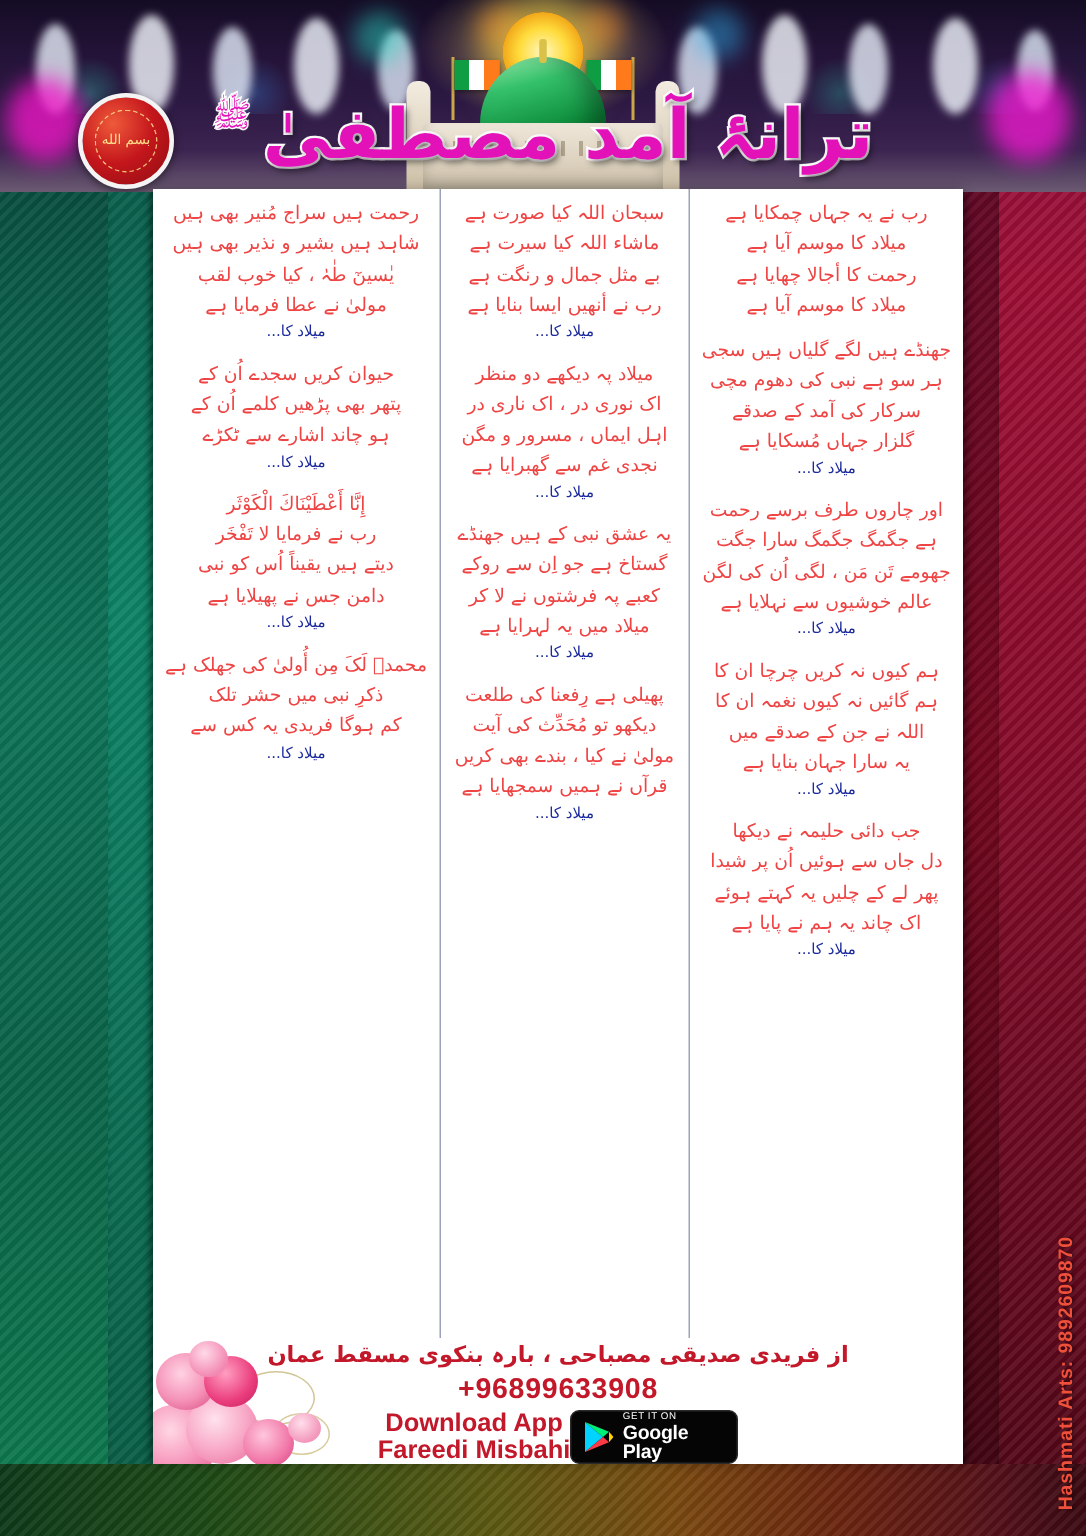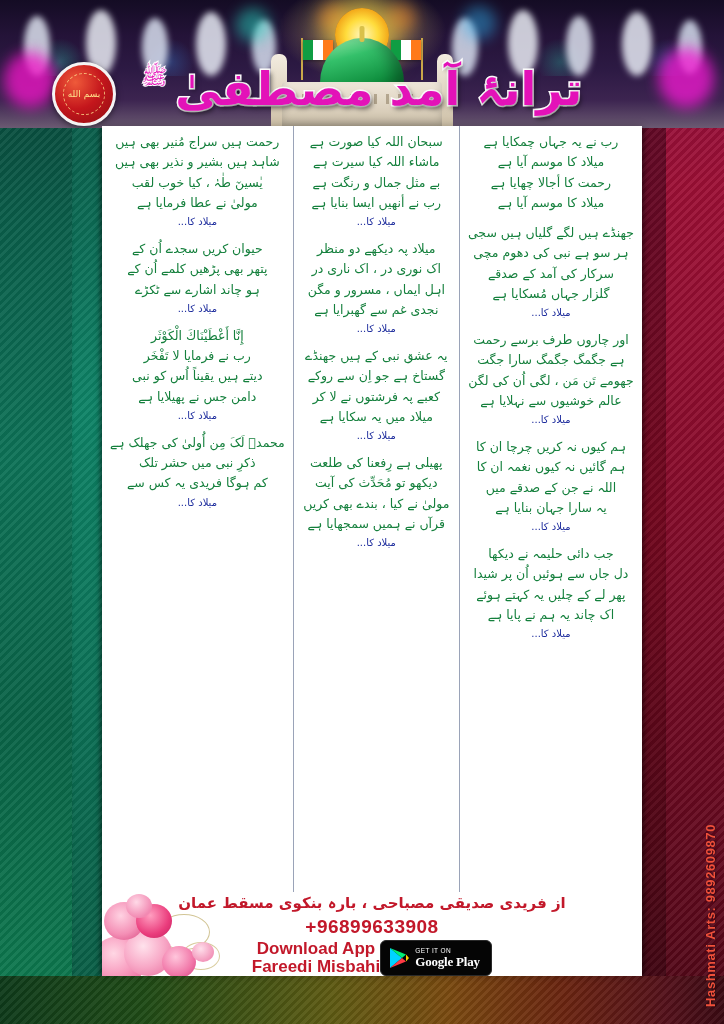--- a/index.html
+++ b/index.html
@@ -134,21 +134,21 @@
     box-sizing:border-box;
     direction:rtl;
     text-align:center;
   }
   .col + .col{border-right:1px solid #9aa3b8;}
   .verse{margin:0 0 10px 0;}
   .line{
     font-family:"DejaVu Sans",sans-serif;
     font-size:12.5px;
     line-height:1.62;
-    color:#15803d;
+    color:#ef4444;
     white-space:nowrap;
     direction:rtl;
     text-align:center;
   }
   .refrain{
     font-family:"DejaVu Sans",sans-serif;
     font-size:10px;color:#1b2a9c;direction:rtl;text-align:center;
     line-height:1.5;margin-top:1px;
   }
 
@@ -173,21 +173,21 @@
   .dl-text{font-family:"Liberation Sans",sans-serif;font-weight:bold;
     font-size:17px;color:#c2182a;line-height:1.05;text-align:center;}
   .gplay{
     width:112px;height:36px;border-radius:6px;background:#050505;
     border:1px solid #2a2a2a;display:flex;align-items:center;gap:6px;
     padding:0 8px;box-sizing:border-box;
   }
   .gp-icon{width:20px;height:22px;position:relative;flex:0 0 auto;}
   .gp-labels{display:flex;flex-direction:column;justify-content:center;line-height:1;}
   .gp-top{font-family:"Liberation Sans",sans-serif;font-size:6.5px;color:#fff;letter-spacing:.4px;}
-  .gp-bot{font-family:Liberation Serif, serif;font-size:13px;color:#fff;font-weight:bold;letter-spacing:-.2px;}
+  .gp-bot{font-family:Liberation Sans, sans-serif;font-size:13px;color:#fff;font-weight:bold;letter-spacing:-.2px;}
 
   
   .roses{position:absolute;left:-6px;bottom:-4px;width:150px;height:120px;pointer-events:none;}
   .rose{position:absolute;border-radius:50%;}
   .vine{position:absolute;border:1.5px solid #b9a86a;border-radius:50%;opacity:.75;}
 
   
   .vcredit{
     position:absolute;right:6px;bottom:200px;
     transform:rotate(-90deg);transform-origin:right bottom;
@@ -301,21 +301,21 @@
             <div class="line">میلاد پہ دیکھے دو منظر</div>
             <div class="line">اک نوری در ، اک ناری در</div>
             <div class="line">اہل ایماں ، مسرور و مگن</div>
             <div class="line">نجدی غم سے گھبرایا ہے</div>
             <div class="refrain">میلاد کا...</div>
           </div>
           <div class="verse">
             <div class="line">یہ عشق نبی کے ہیں جھنڈے</div>
             <div class="line">گستاخ ہے جو اِن سے روکے</div>
             <div class="line">کعبے پہ فرشتوں نے لا کر</div>
-            <div class="line">میلاد میں یہ سکایا ہے</div>
+            <div class="line">میلاد میں یہ لہرایا ہے</div>
             <div class="refrain">میلاد کا...</div>
           </div>
           <div class="verse">
             <div class="line">پھیلی ہے رِفعنا کی طلعت</div>
             <div class="line">دیکھو تو مُحَدِّث کی آیت</div>
             <div class="line">مولیٰ نے کیا ، بندے بھی کریں</div>
             <div class="line">قرآں نے ہمیں سمجھایا ہے</div>
             <div class="refrain">میلاد کا...</div>
           </div>
         </div>

